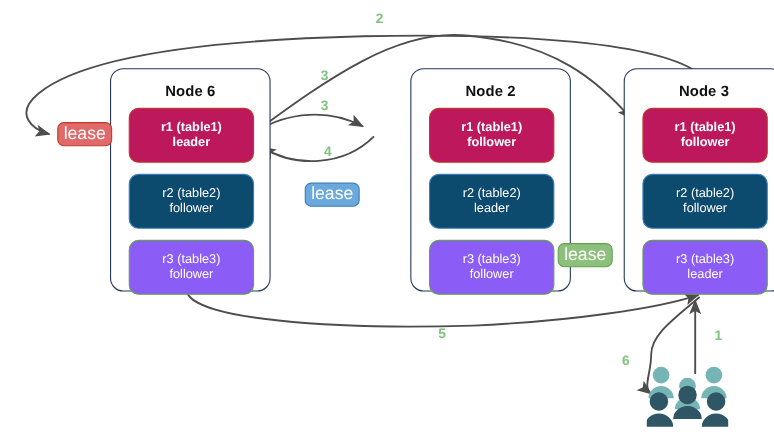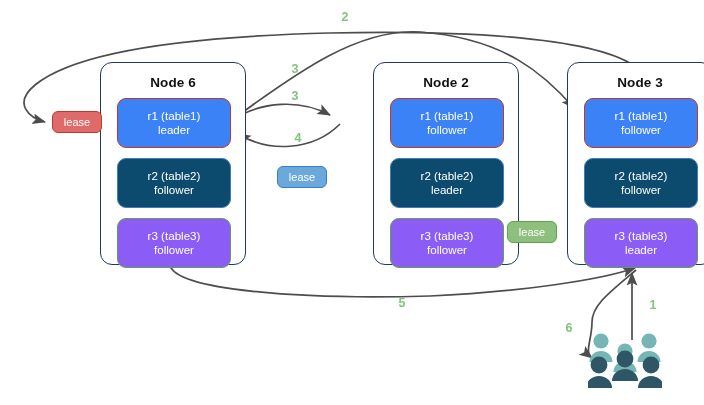--- a/index.html
+++ b/index.html
@@ -50,32 +50,32 @@
     display: flex;
     flex-direction: column;
     align-items: center;
     justify-content: center;
     font-size: 11.6px;
     line-height: 14px;
     color: #ffffff;
     text-align: center;
   }
   .replica .line2 { display: block; }
-  .rep-red   { background: #3b82f6; border: 1.3px solid #c0392b; }
+  .rep-red   { background: #be185d; border: 1.3px solid #c0392b; font-weight: bold; }
   .rep-blue  { background: #0c4a6e; border: 1.3px solid #3b7dbd; }
   .rep-green { background: #8b5cf6; border: 1.3px solid #62a04f; }
 
   .lease {
     position: absolute;
     box-sizing: border-box;
     border-radius: 6px;
     display: flex;
     align-items: center;
     justify-content: center;
-    font-size: 11px;
+    font-size: 16px;
     color: #ffffff;
   }
   .lease-red   { background: #e06a6a; border: 1.3px solid #c0392b; }
   .lease-blue  { background: #6ba9dd; border: 1.3px solid #3b7dbd; }
   .lease-green { background: #8cc07c; border: 1.3px solid #62a04f; }
 
   .step-label {
     position: absolute;
     color: #82c37e;
     font-size: 12.5px;

